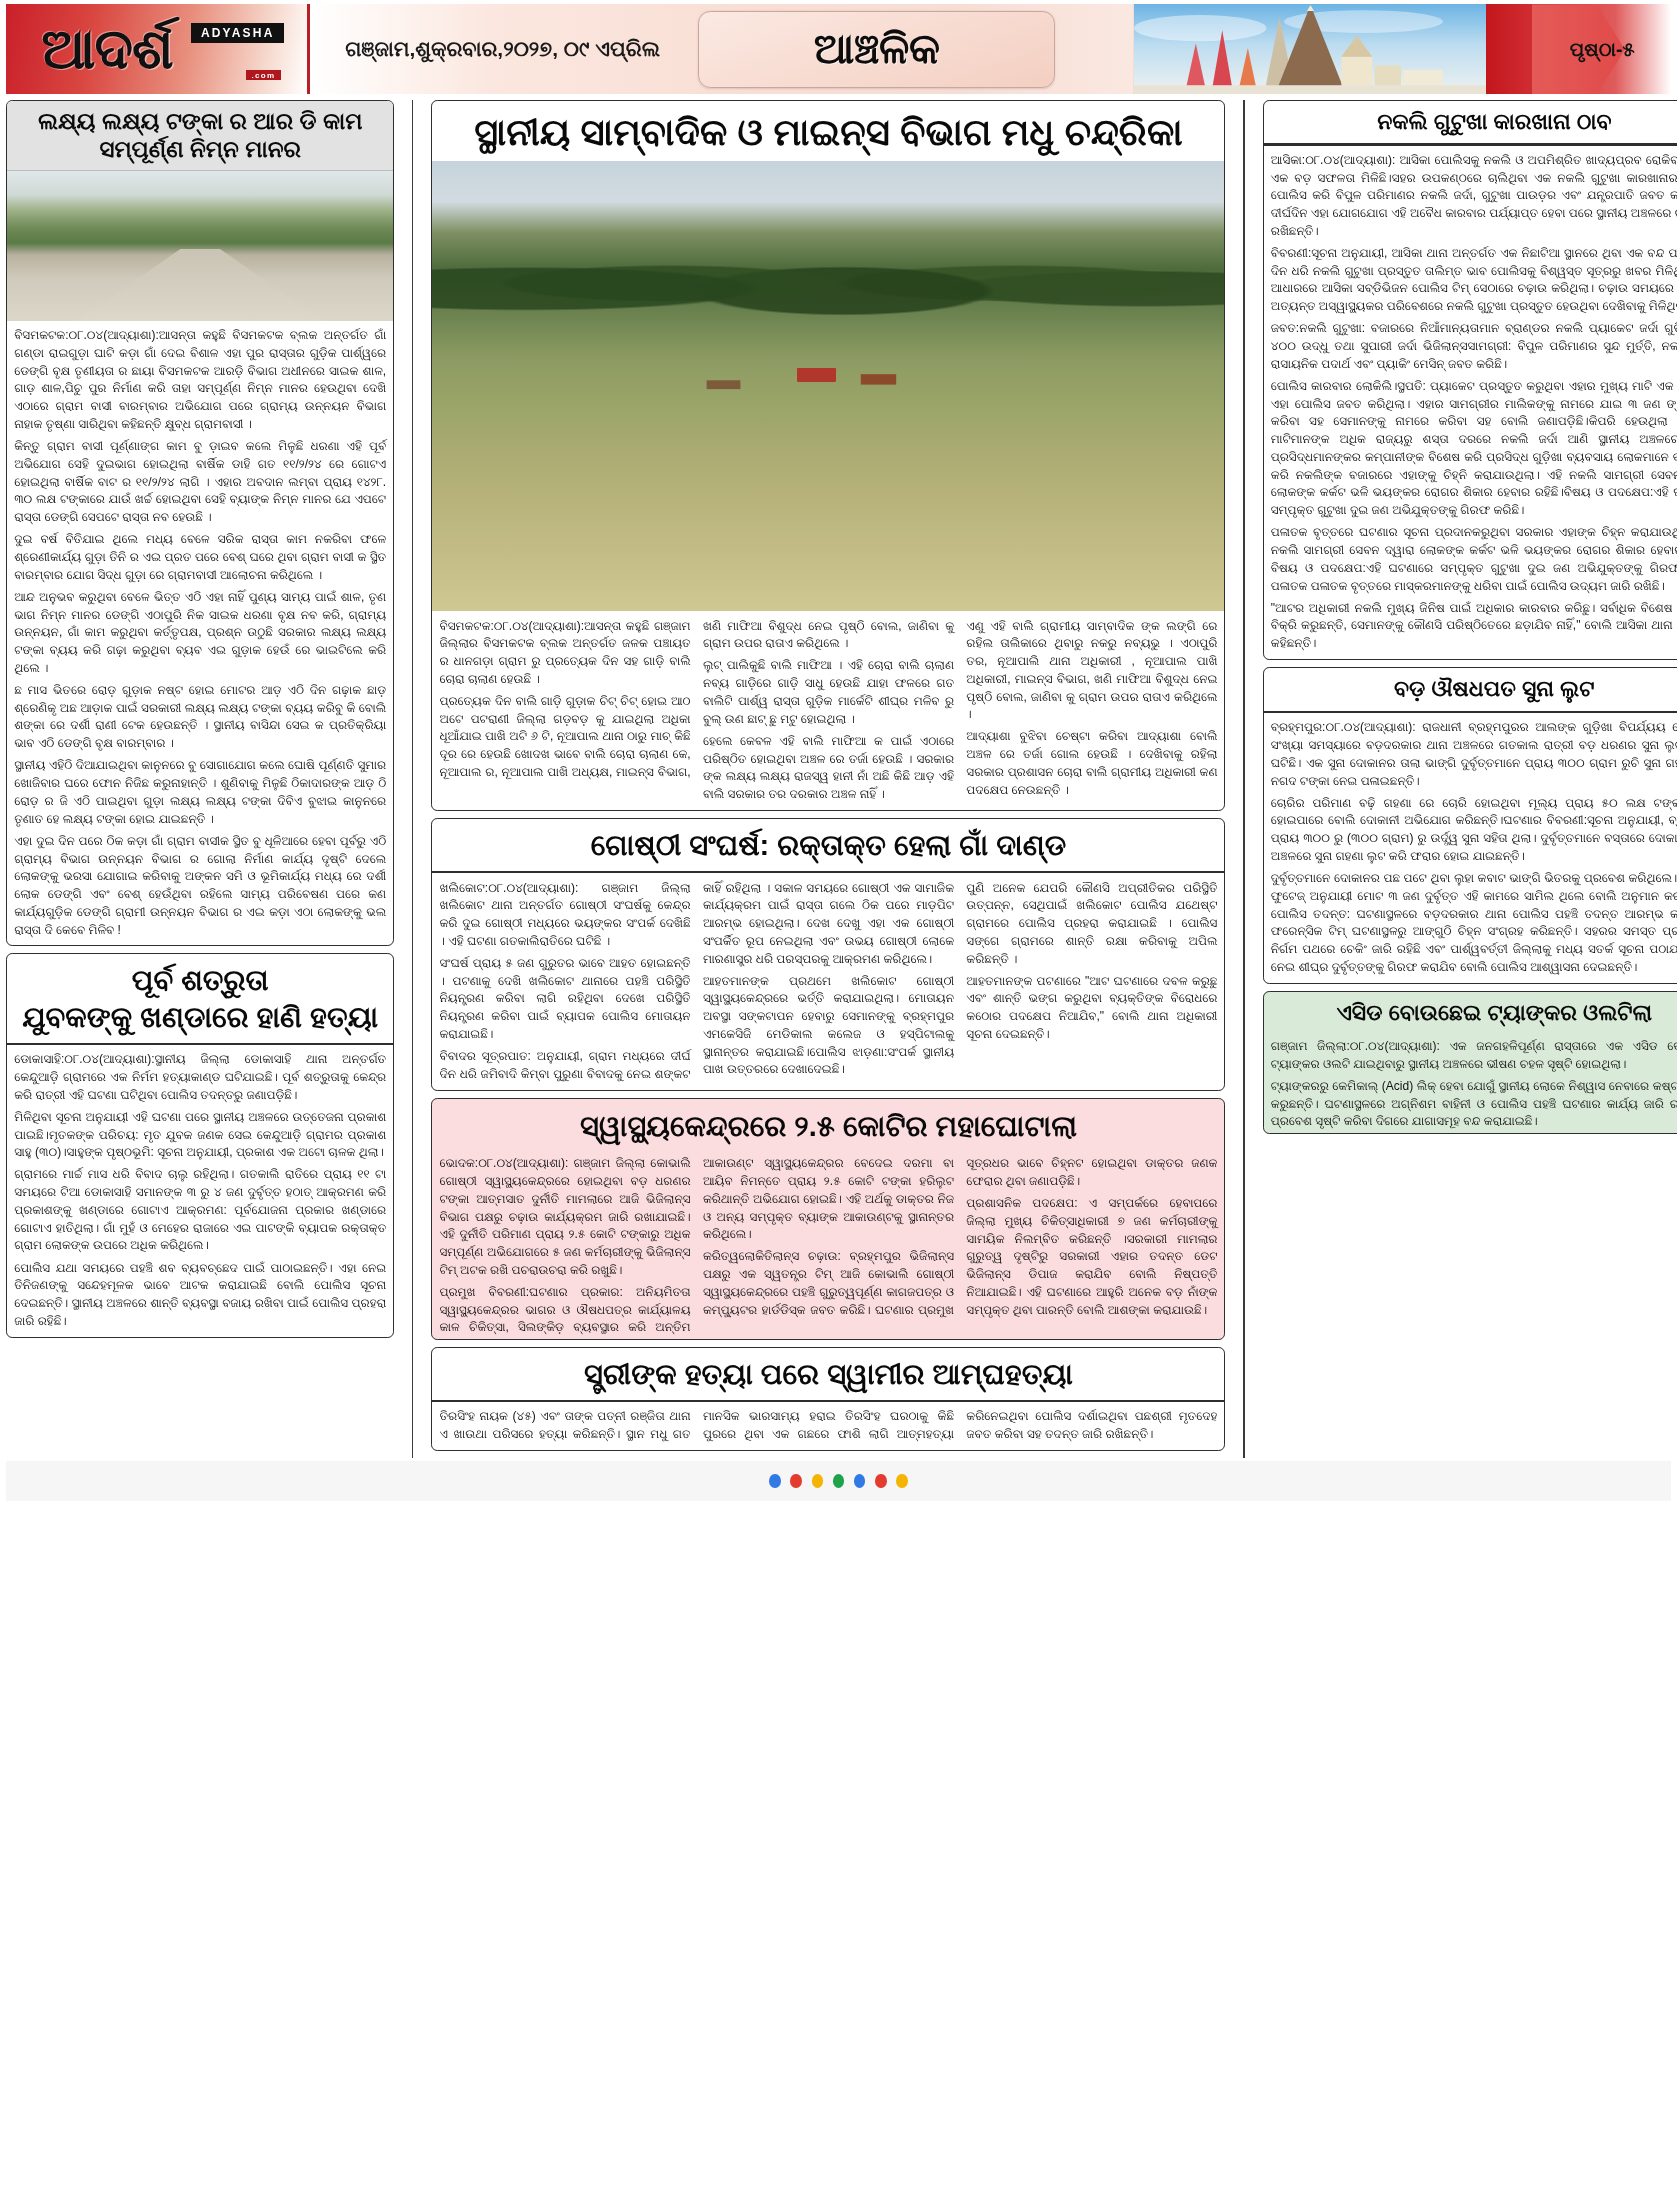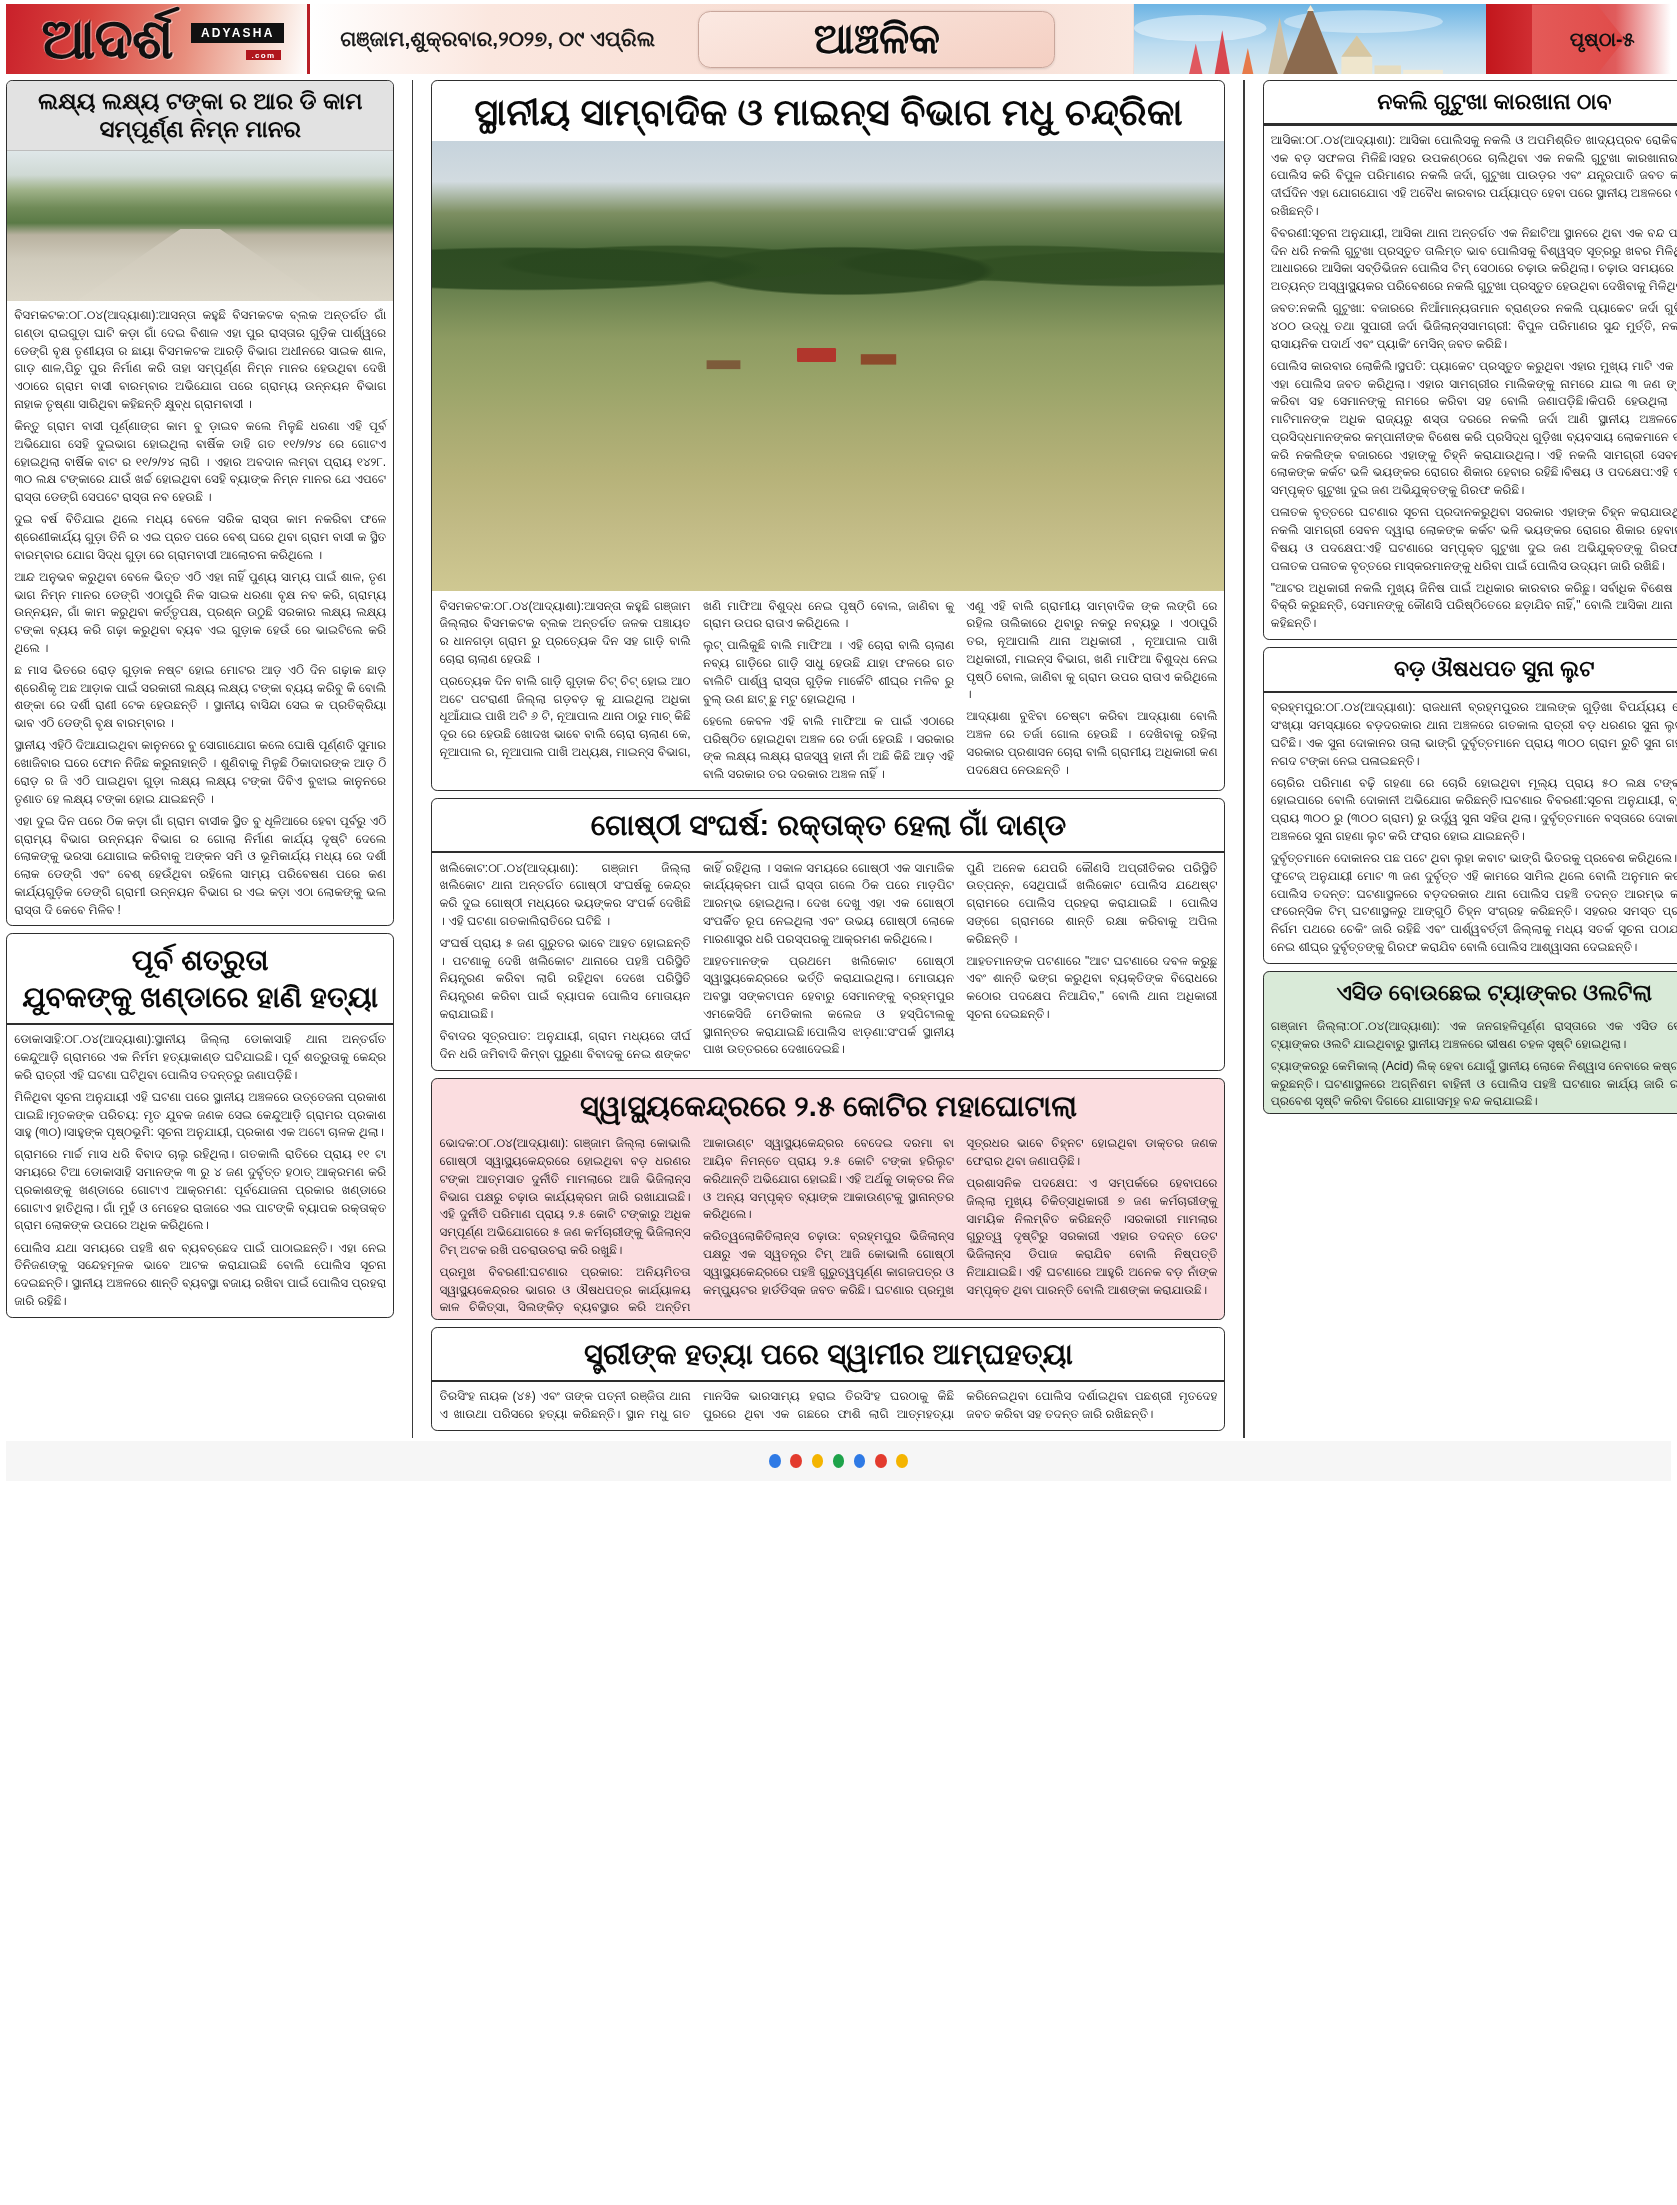--- a/index.html
+++ b/index.html
@@ -14,21 +14,21 @@
     width: 1677px;
     height: 2748px;
     position: relative;
     background: #ffffff;
     padding: 4.4px 6.2px 0 6.2px;
   }
 
   
   .masthead {
     position: relative;
-    height: 70px;
+    height: 90px;
     display: flex;
     align-items: stretch;
     overflow: hidden;
     background: #0c4a6e;
   }
   .mh-logo {
     width: 304px;
     position: relative;
     background: linear-gradient(100deg, #c9202a 0%, #d94640 28%, #e88f7e 60%, #f6d8cc 85%, #ffffff 100%);
     display: flex;
@@ -71,23 +71,22 @@
     flex: 1;
     position: relative;
     background: linear-gradient(90deg, #ffffff 0%, #fbe7df 22%, #f8ded4 55%, #f7ded5 80%, #fae8e0 100%);
     display: flex;
     align-items: center;
   }
   .mh-date {
     font-size: 21px;
     font-weight: bold;
     color: #1a1a1a;
-    padding-left: 21px;
+    padding-left: 35px;
     white-space: nowrap;
-    margin-left: 9px;
   }
   .mh-section-wrap {
     position: absolute;
     left: 388px;
     top: 6.2px;
     bottom: 6.2px;
     width: 357px;
     border: 0.9px solid #c9a79c;
     border-radius: 12.3px;
     background: linear-gradient(160deg, #fbe9e2 0%, #f4cfc2 100%);

